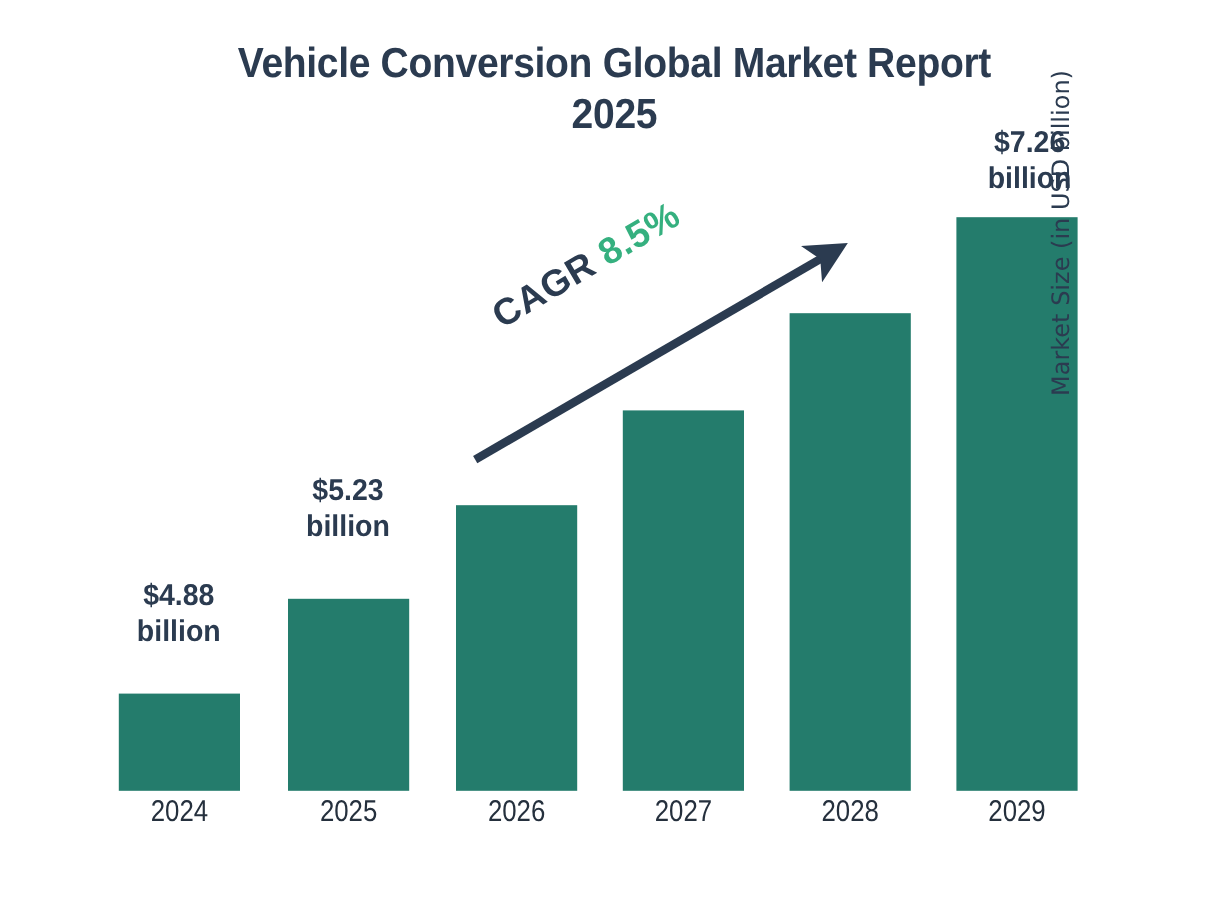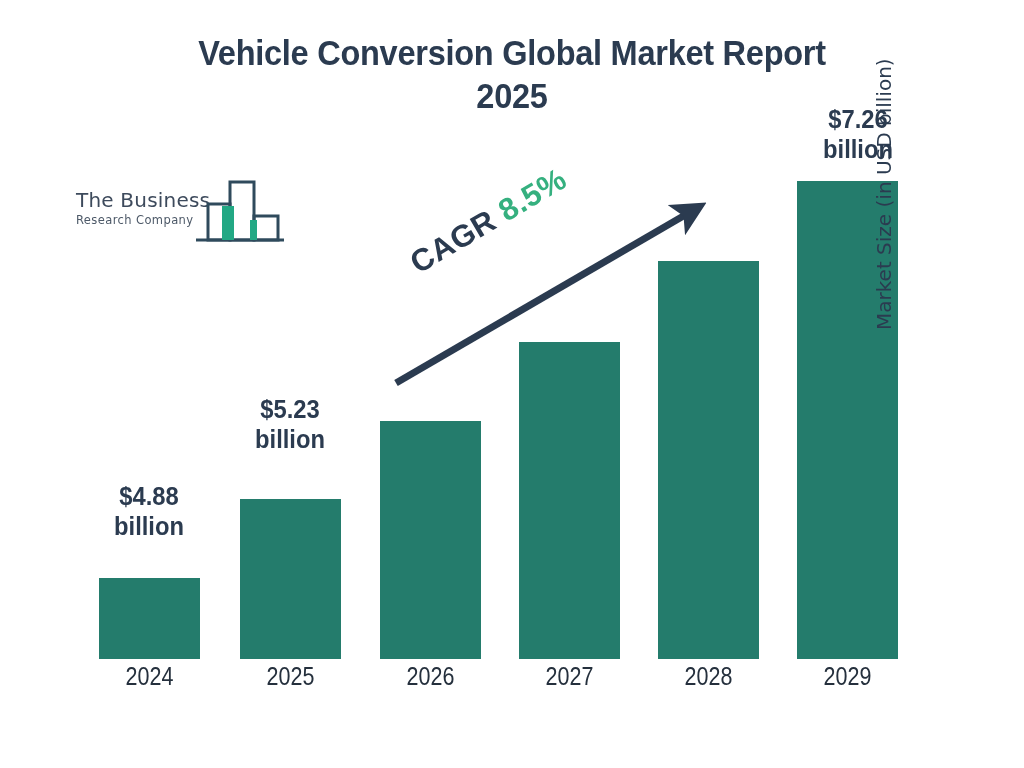--- a/index.html
+++ b/index.html
@@ -146,41 +146,20 @@
   }
 </style>
 </head>
 <body>
 
 <div id="page">
 
   <div id="chart-title">Vehicle Conversion Global Market Report
 2025</div>
 
-  <div id="logo">
-    <div id="logo-text">
-      <div class="logo-line1">The Business</div>
-      <div class="logo-line2">Research Company</div>
-    </div>
-    <div id="logo-mark">
-      <svg width="92" height="72" viewBox="0 0 92 72" xmlns="http://www.w3.org/2000/svg">
-
-        <path d="M2 64 H90" stroke="#2f4a5c" stroke-width="3" fill="none"></path>
-
-        <rect x="14" y="28" width="22" height="36" fill="none" stroke="#2f4a5c" stroke-width="3"></rect>
-
-        <rect x="36" y="6" width="24" height="58" fill="none" stroke="#2f4a5c" stroke-width="3"></rect>
-
-        <rect x="60" y="40" width="24" height="24" fill="none" stroke="#2f4a5c" stroke-width="3"></rect>
-
-        <rect x="28" y="30" width="12" height="34" fill="#22a884"></rect>
-        <rect x="56" y="44" width="7" height="20" fill="#22a884"></rect>
-      </svg>
-    </div>
-  </div>
 
   <div id="plot">
 
     <div class="bar" style="left:99px; top:578px; width:101px; height:81px;"></div>
     <div class="bar" style="left:240px; top:499px; width:101px; height:160px;"></div>
     <div class="bar" style="left:380px; top:421px; width:101px; height:238px;"></div>
     <div class="bar" style="left:519px; top:342px; width:101px; height:317px;"></div>
     <div class="bar" style="left:658px; top:261px; width:101px; height:398px;"></div>
     <div class="bar" style="left:797px; top:181px; width:101px; height:478px;"></div>
 

